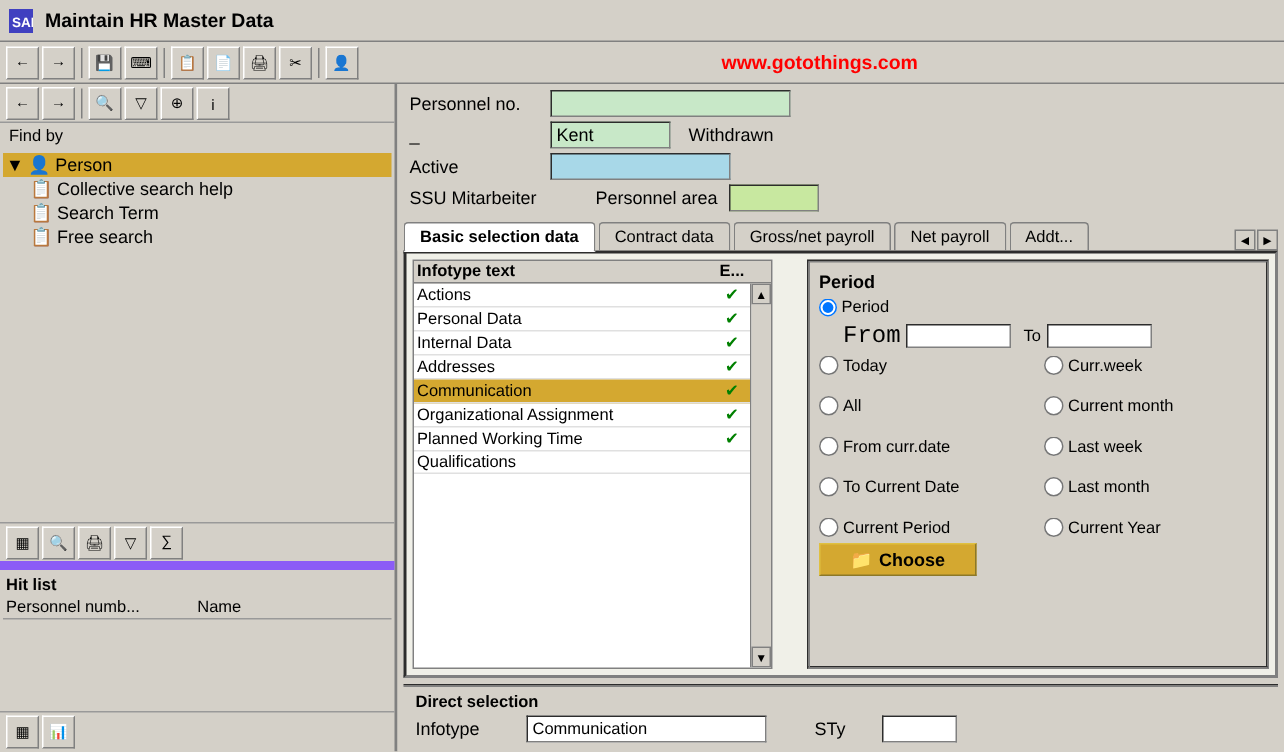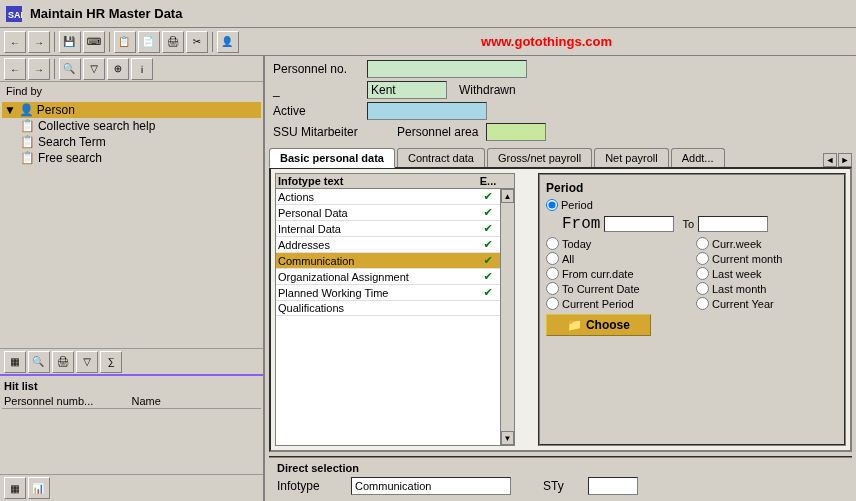--- a/index.html
+++ b/index.html
@@ -64,21 +64,21 @@
       font-size: 11px;
       color: #000;
     }
     .tree-area { flex: 1; padding: 2px; overflow-y: auto; }
     .tree-item { display: flex; align-items: center; padding: 1px 2px; cursor: pointer; }
     .tree-item.selected { background: #d4a830; }
     .tree-item-text { font-size: 12px; }
     .tree-indent { margin-left: 16px; }
 
     .hit-list-area {
-      border-top: 2px solid #8b5cf6;
+      border-top: 6px solid #8b5cf6;
       height: 100px;
       padding: 2px;
     }
     .hit-list-header { font-size: 11px; font-weight: bold; padding: 2px; }
     .hit-list-cols { display: flex; font-size: 11px; border-bottom: 1px solid #999; padding: 1px 2px; }
     .hit-list-col { flex: 1; }
     .left-bottom-toolbar {
       padding: 2px 4px;
       display: flex;
       align-items: center;
@@ -182,21 +182,21 @@
       border: 2px groove #808080;
       background: #d4d0c8;
       padding: 6px;
       margin-left: 19px;
     }
     .period-title { font-size: 12px; font-weight: bold; margin-bottom: 4px; }
     .period-row { display: flex; align-items: center; gap: 4px; margin-bottom: 4px; }
     .radio-label { display: flex; align-items: center; gap: 3px; font-size: 11px; cursor: pointer; }
     .radio-input { width: 12px; height: 12px; }
     .period-input { width: 70px; height: 16px; border: 1px inset #808080; background: #ffffff; font-size: 11px; }
-    .period-grid { display: grid; grid-template-columns: 1fr 1fr; gap: 2px 8px; margin-bottom: 4px; }
+    .period-grid { display: grid; grid-template-columns: 1fr 1fr; gap: 14px 8px; margin-bottom: 4px; }
     .choose-btn {
       background: #d4a830;
       border: 1px outset #e0c040;
       padding: 3px 20px;
       font-size: 12px;
       cursor: pointer;
       font-weight: bold;
       display: flex; align-items: center; gap: 4px;
     }
 
@@ -323,21 +323,21 @@
       </div>
       <div class="field-row">
         <span class="field-label">SSU Mitarbeiter</span>
         <span style="margin-left:30px; font-size:12px;">Personnel area</span>
         <input class="field-input" style="width: 60px; background: rgb(200, 232, 160); margin-left: 4px;" value="">
       </div>
     </div>
 
     <div class="tabs-bar">
       <div class="tab active">
-        <span>Basic personal data</span>
+        <span>Basic selection data</span>
       </div>
       <div class="tab">
         <span>Contract data</span>
       </div>
       <div class="tab">
         <span>Gross/net payroll</span>
       </div>
       <div class="tab">
         <span>Net payroll</span>
       </div>

